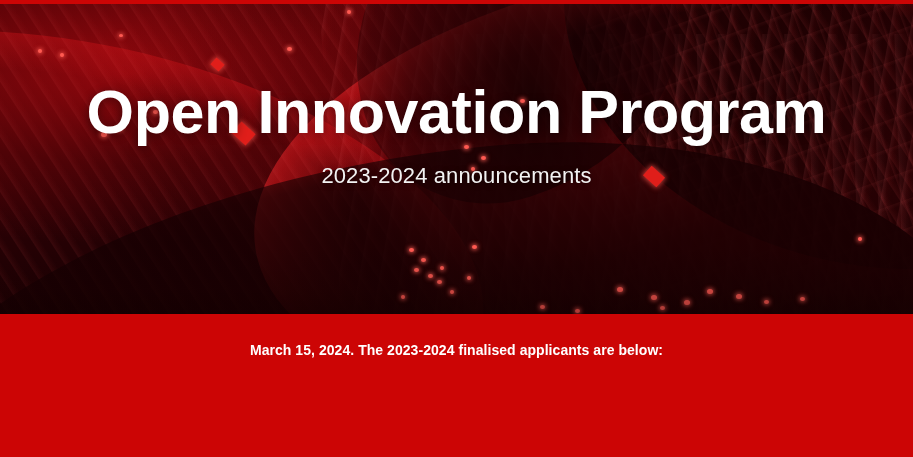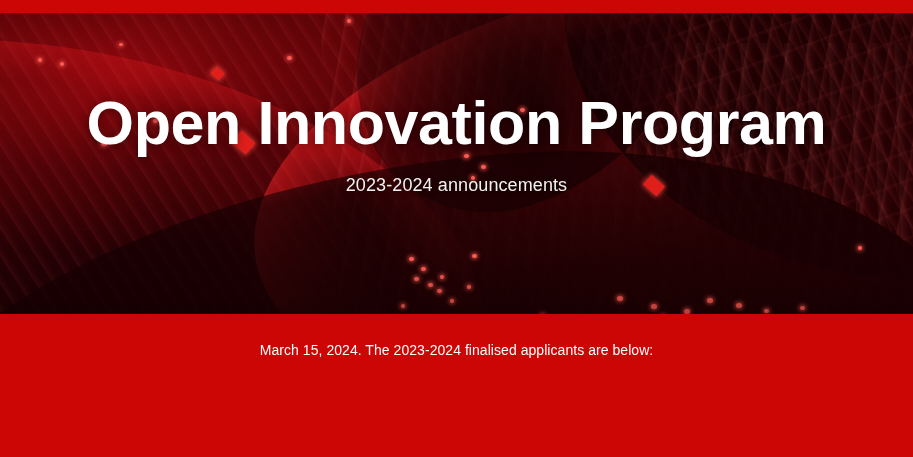--- a/index.html
+++ b/index.html
@@ -16,21 +16,21 @@
   #page {
     position: relative;
     width: 913px;
     height: 457px;
     overflow: hidden;
   }
 
   
   .hero {
     position: absolute;
-    left: 0; top: 13px;
+    left: 0; top: 4px;
     width: 913px;
     height: 314px;
     overflow: hidden;
     background: #404040;
   }
 
   .hero-art {
     position: absolute;
     left: 0; top: 0;
     width: 913px;
@@ -215,21 +215,21 @@
     color: #ffffff;
     letter-spacing: -0.4px;
     line-height: 1.04;
     text-align: center;
     text-shadow: 0 2px 10px rgba(0,0,0,0.40);
     white-space: nowrap;
   }
 
   .hero-subtitle {
     margin-top: 19px;
-    font-size: 18px;
+    font-size: 22px;
     font-weight: 400;
     color: #f2f2f2;
     letter-spacing: 0.1px;
     text-align: center;
     text-shadow: 0 1px 6px rgba(0,0,0,0.45);
     white-space: nowrap;
   }
 
   
   .band {
@@ -247,21 +247,21 @@
     font-weight: 700;
     color: #ffffff;
     letter-spacing: -0.2px;
     line-height: 1.12;
     white-space: nowrap;
   }
 
   .band-note {
     margin-top: 28px;
     font-size: 14px;
-    font-weight: 400;
+    font-weight: 700;
     color: #ffffff;
     letter-spacing: 0.05px;
     white-space: nowrap;
   }
 </style>
 </head>
 <body>
 
 <div id="page">
 

